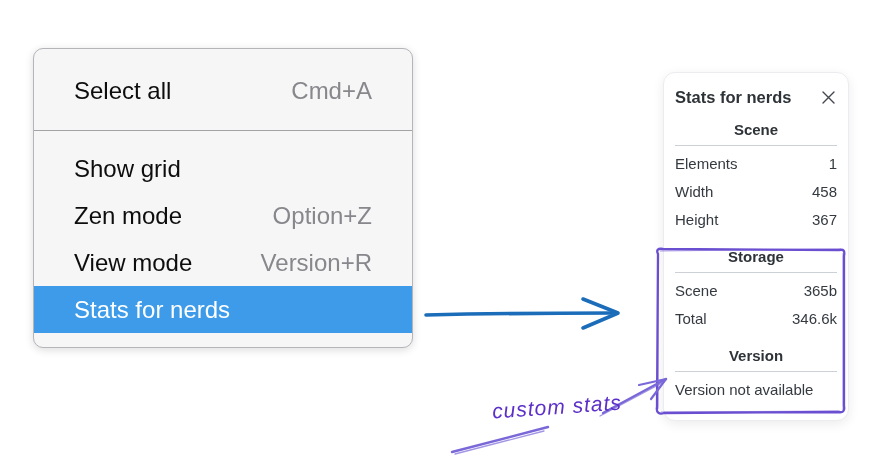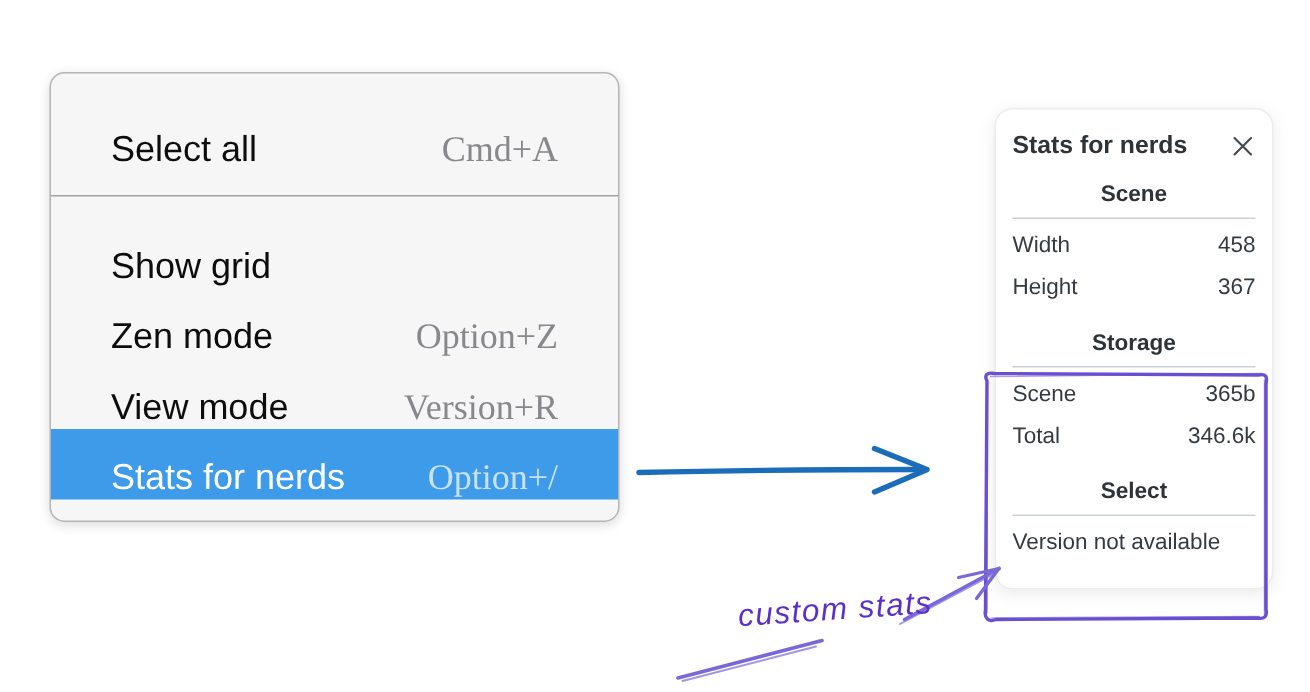--- a/index.html
+++ b/index.html
@@ -31,28 +31,28 @@
   }
   .menu-group-top { padding: 18px 0 16px; }
   .menu-divider {
     height: 0;
     border-top: 1.5px solid #a2a2a7;
   }
   .menu-group-bottom { padding: 14px 0; }
   .menu-item {
     height: 47px;
     display: flex;
-    align-items: flex-end;
+    align-items: center;
     justify-content: space-between;
     padding: 0 40px;
     font-size: 24px;
     color: #0d0d0e;
     cursor: default;
   }
-  .menu-item .shortcut { color: #87878c; font-family: Liberation Serif, serif; }
+  .menu-item .shortcut { color: #87878c; }
   .menu-item.selected { background: #3d9be9; color: #ffffff; }
   .menu-item.selected .shortcut { color: #c9e2fa; }
 
   
   .overlay-svg { position: absolute; pointer-events: none; }
   .annotation-label {
     position: absolute;
     left: 492px;
     top: 395px;
     font-size: 21px;
@@ -143,21 +143,20 @@
       <div class="menu-item">
         <span>Zen mode</span>
         <span class="shortcut">Option+Z</span>
       </div>
       <div class="menu-item">
         <span>View mode</span>
         <span class="shortcut">Version+R</span>
       </div>
       <div class="menu-item selected">
         <span>Stats for nerds</span>
-        <span class="shortcut">Option+/</span>
       </div>
     </div>
   </div>
 
   <svg class="overlay-svg" style="left:420px; top:294px;" width="210" height="42" viewBox="0 0 210 42">
     <path d="M6 21 C 70 19.5, 135 19, 194 19" fill="none" stroke="#1b6db9" stroke-width="3.6" stroke-linecap="round"></path>
     <path d="M163 5 L198 19" fill="none" stroke="#1b6db9" stroke-width="3.6" stroke-linecap="round"></path>
     <path d="M163 34 L197 19.5" fill="none" stroke="#1b6db9" stroke-width="3.6" stroke-linecap="round"></path>
   </svg>
 
@@ -167,40 +166,44 @@
       <button class="close-btn">
         <svg width="15" height="15" viewBox="0 0 15 15">
           <path d="M2 2 L13 13 M13 2 L2 13" stroke="#43484e" stroke-width="1.4" stroke-linecap="round" fill="none"></path>
         </svg>
       </button>
     </div>
 
     <div class="section-heading">Scene</div>
     <hr class="section-divider">
     <div class="stat-row">
+      <span>Elements</span>
+      <span>1</span>
+    </div>
+    <div class="stat-row">
       <span>Width</span>
       <span>458</span>
     </div>
     <div class="stat-row">
       <span>Height</span>
       <span>367</span>
     </div>
 
     <div class="section-heading">Storage</div>
     <hr class="section-divider">
     <div class="stat-row">
       <span>Scene</span>
       <span>365b</span>
     </div>
     <div class="stat-row">
       <span>Total</span>
       <span>346.6k</span>
     </div>
 
-    <div class="section-heading">Select</div>
+    <div class="section-heading">Version</div>
     <hr class="section-divider">
     <div class="stat-note">Version not available</div>
   </div>
 
   <svg class="overlay-svg" style="left:650px; top:242px;" width="205" height="182" viewBox="0 0 205 182">
     <path d="M8 12 C 6 8, 8 6, 13 7 L 189 8 C 194 7, 195 9, 194 14
              L 194 164 C 195 169, 193 171, 188 170
              L 14 171 C 9 173, 6 170, 7 165 Z" fill="none" stroke="#6b4fd1" stroke-width="2.3" stroke-linejoin="round"></path>
     <path d="M10 9 L 191 7 M 193 11 L 193 168 M 190 169 L 11 170 M 8 167 L 8 12" fill="none" stroke="#6b4fd1" stroke-width="1" opacity="0.55"></path>
   </svg>

